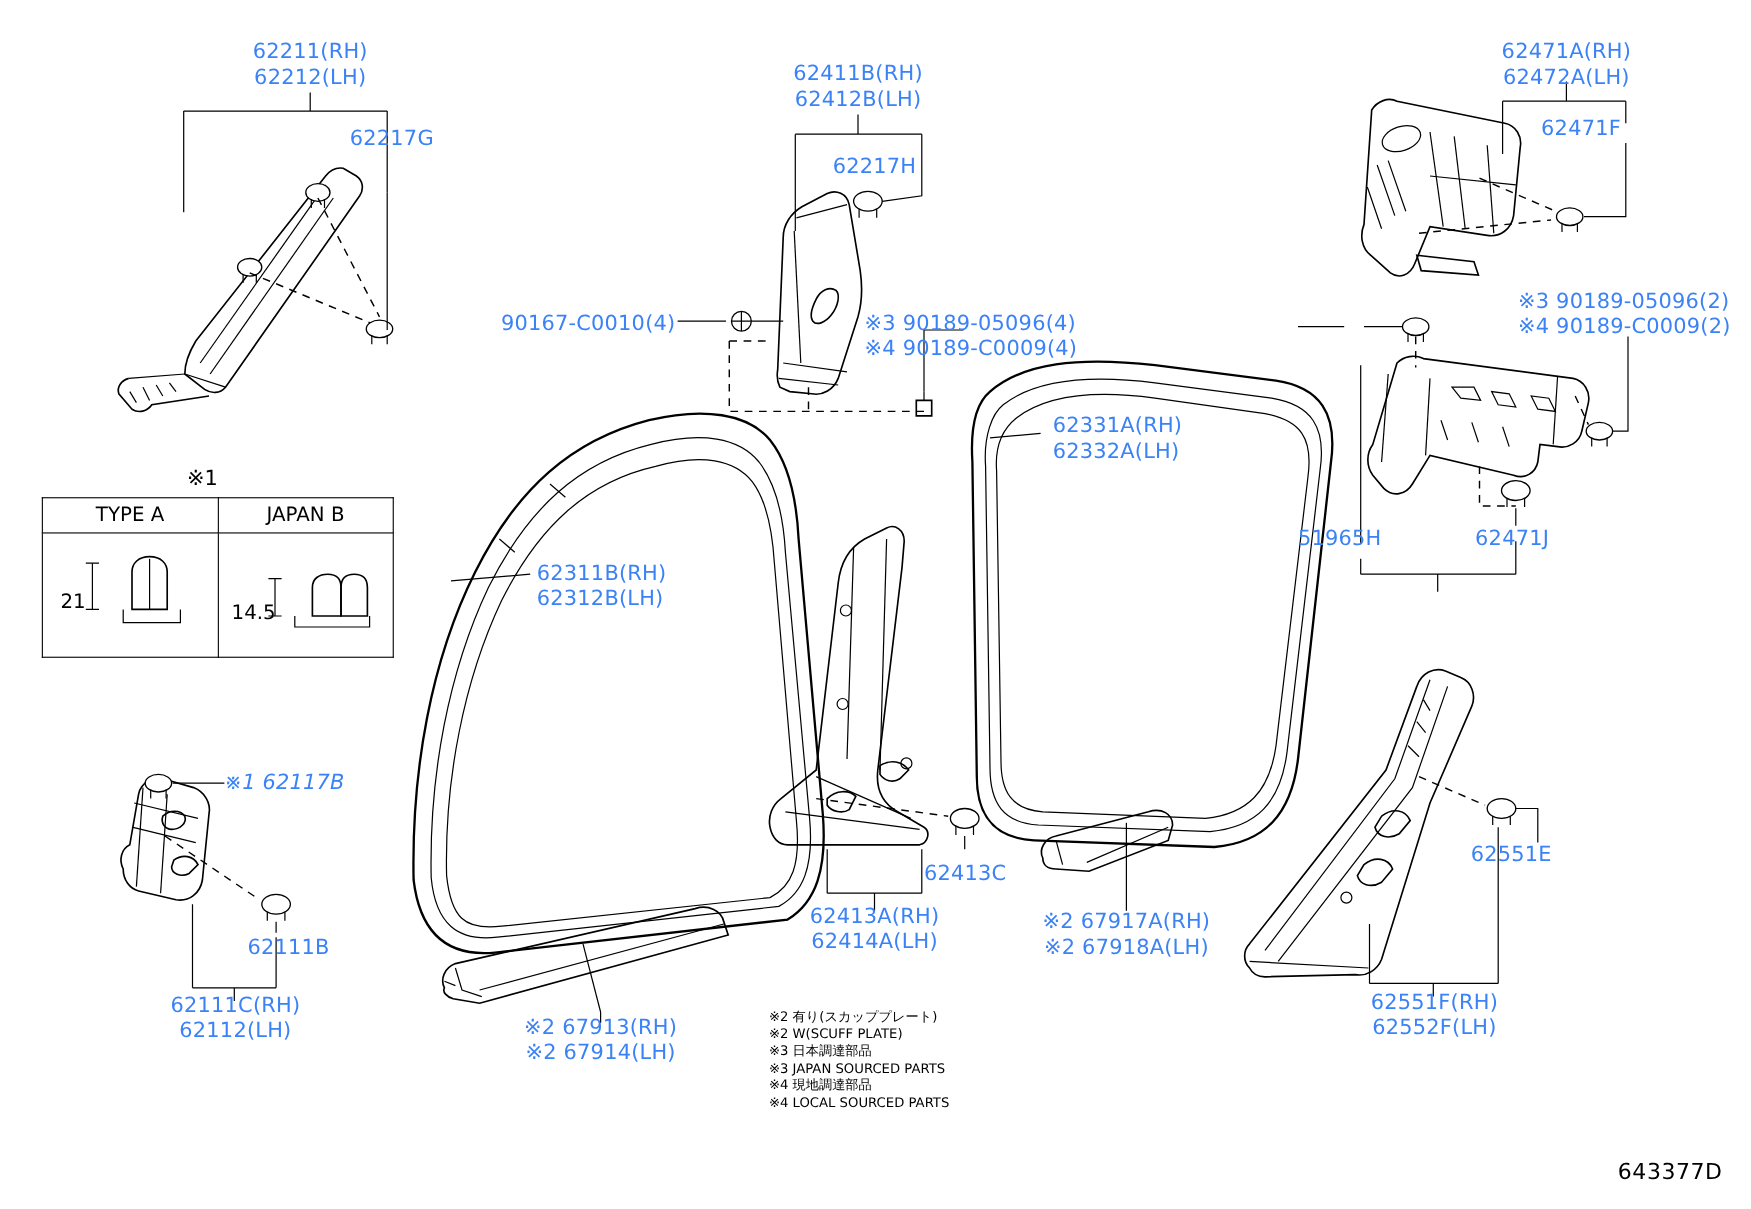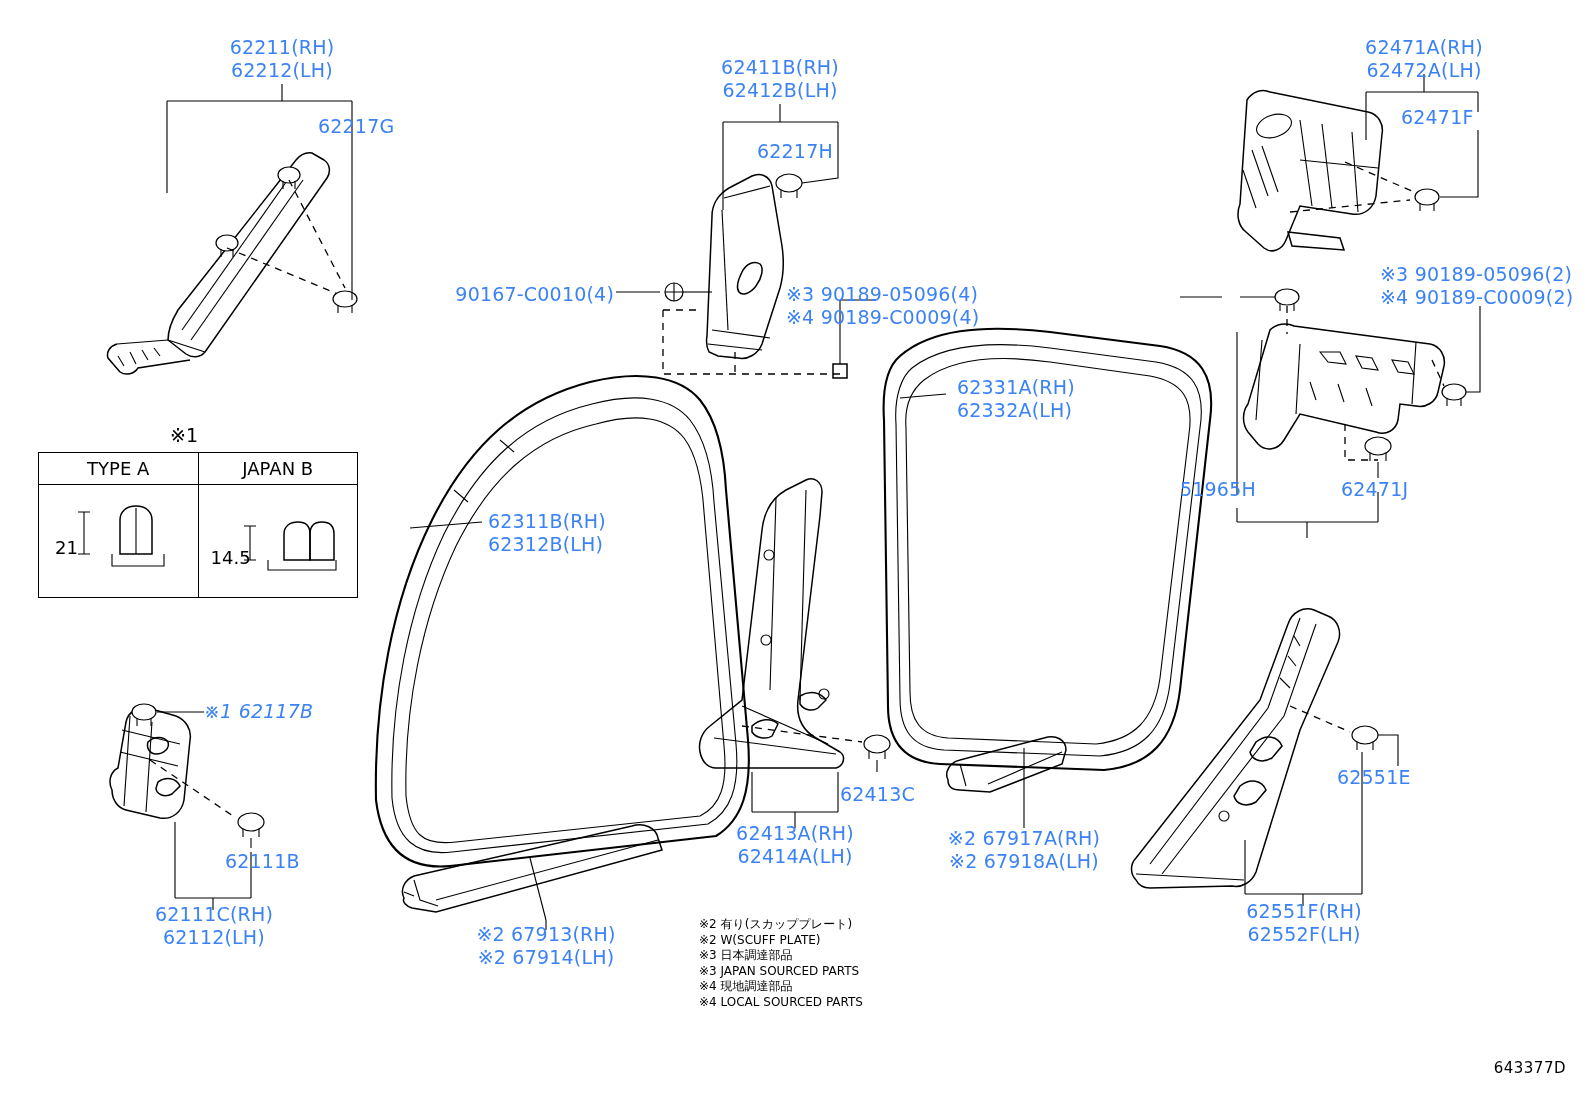--- a/index.html
+++ b/index.html
@@ -34,21 +34,21 @@
     top: 917px;
     font-size: 12px;
     line-height: 1.30;
     white-space: pre;
     color: #000;
   }
   .diagid {
     position: absolute;
     right: 26px;
     bottom: 22px;
-    font-size: 15px;
+    font-size: 20px;
     letter-spacing: 0.5px;
   }
   table.typetbl {
     position: absolute;
     left: 38px;
     top: 452px;
     width: 320px;
     height: 143px;
     border-collapse: collapse;
     font-size: 18px;

